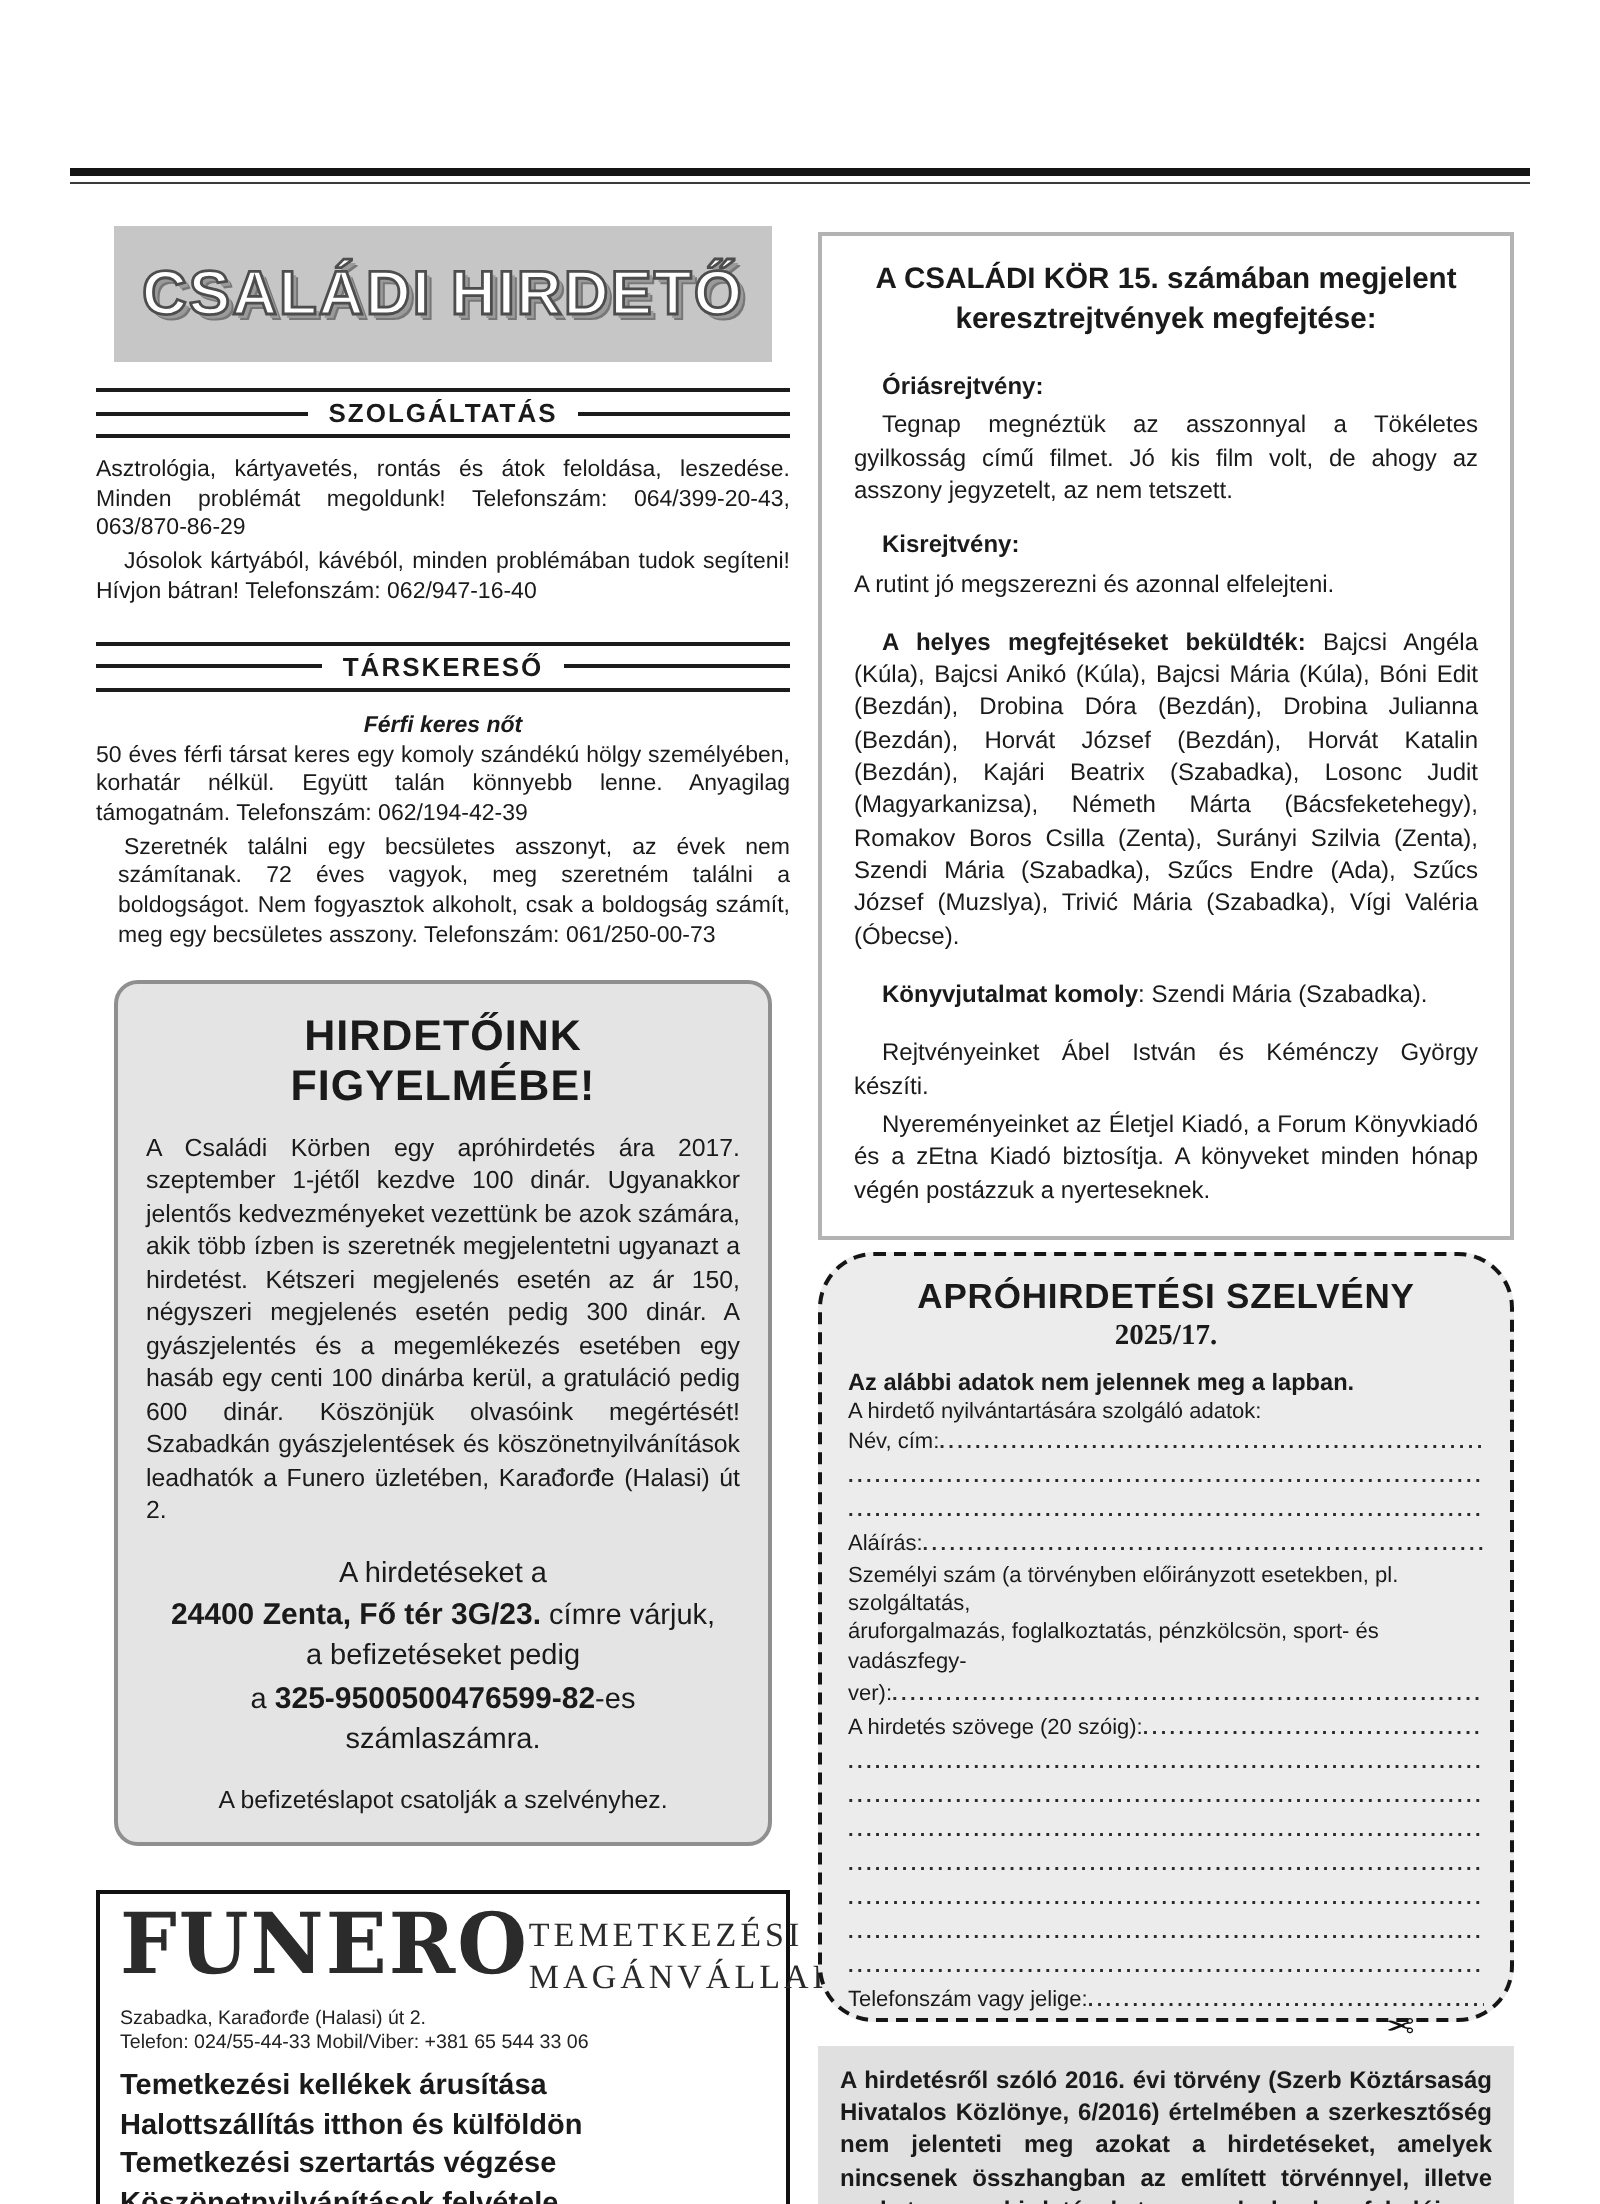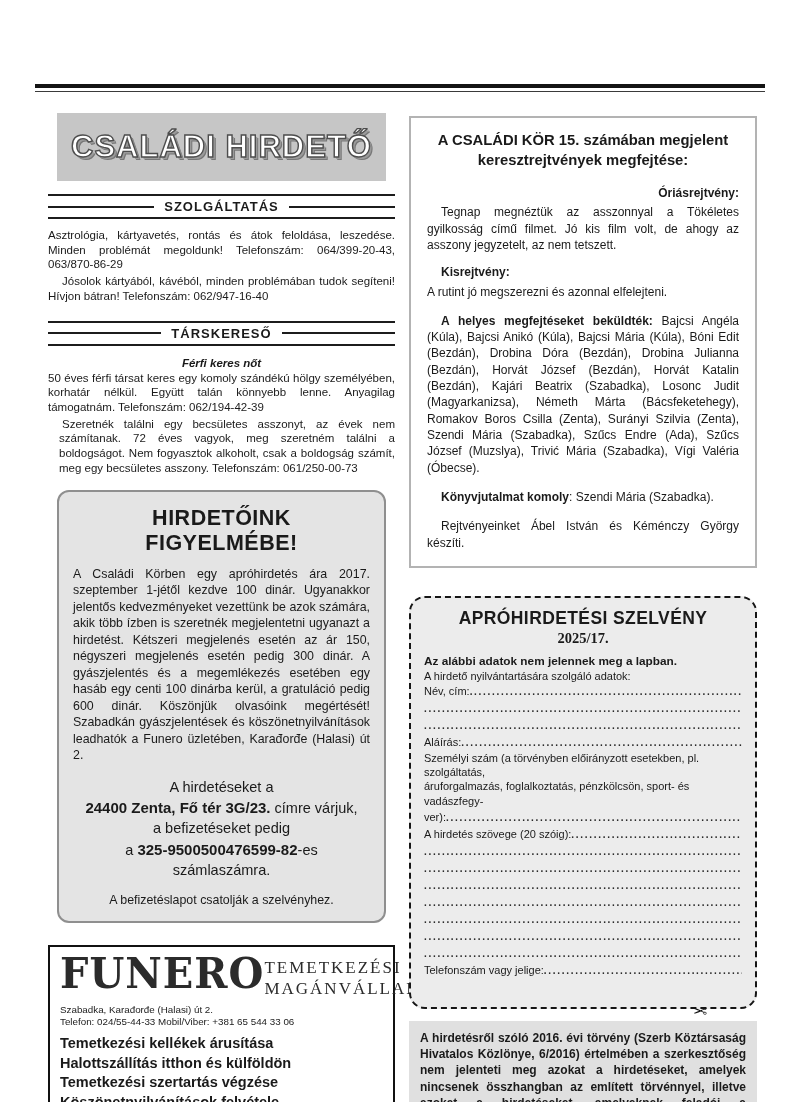--- a/index.html
+++ b/index.html
@@ -122,25 +122,25 @@
   .solutions-box h2{
     margin:0 0 14px 0;text-align:center;font-size:14.8px;line-height:1.35;
   }
   .solutions-box p{
     margin:0 0 3px 0;font-size:12px;line-height:1.36;text-align:justify;
   }
   .solutions-box p.lead-indent{text-indent:14px;}
   .solutions-box .sub{font-weight:bold;margin-top:11px;text-indent:14px;text-align:left;}
   .solutions-box .spacer{height:10px;}
   .coupon-box{
-    margin-top:28px;
+    margin-top:6px;
     background:#ececec;
     border:2px dashed #151515;
-    border-radius:16px;
-    padding:8px 13px 28px 13px;
+    border-radius:28px;
+    padding:8px 13px 0 13px;
     box-sizing:border-box;
     position:relative;
   }
   .coupon-box h2{
     margin:2px 0 0 0;text-align:center;font-size:17.5px;letter-spacing:.4px;
   }
   .coupon-issue{
     text-align:center;font-weight:bold;font-size:14.5px;
     font-family:"Liberation Serif", serif;margin:1px 0 7px 0;
   }
@@ -238,30 +238,31 @@
 
         </div>
 
       </div>
     </div>
 
     <div class="col-right">
 
       <div class="solutions-box">
         <h2>A CSALÁDI KÖR 15. számában megjelent keresztrejtvények megfejtése:</h2>
-        <p class="sub" style="margin-top:0;text-align:right;">Óriásrejtvény:</p>
+        <p class="sub" style="margin-top:0;">Óriásrejtvény:</p>
         <p class="lead-indent">Tegnap megnéztük az asszonnyal a Tökéletes gyilkosság című filmet. Jó kis film volt, de ahogy az asszony jegyzetelt, az nem tetszett.</p>
         <p class="sub">Kisrejtvény:</p>
         <p>A rutint jó megszerezni és azonnal elfelejteni.</p>
         <div class="spacer"></div>
         <p class="lead-indent"><b>A helyes megfejtéseket beküldték:</b><span> Bajcsi Angéla (Kúla), Bajcsi Anikó (Kúla), Bajcsi Mária (Kúla), Bóni Edit (Bezdán), Drobina Dóra (Bezdán), Drobina Julianna (Bezdán), Horvát József (Bezdán), Horvát Katalin (Bezdán), Kajári Beatrix (Szabadka), Losonc Judit (Magyarkanizsa), Németh Márta (Bácsfeketehegy), Romakov Boros Csilla (Zenta), Surányi Szilvia (Zenta), Szendi Mária (Szabadka), Szűcs Endre (Ada), Szűcs József (Muzslya), Trivić Mária (Szabadka), Vígi Valéria (Óbecse).</span></p>
         <div class="spacer"></div>
         <p class="lead-indent"><b>Könyvjutalmat komoly</b><span>: Szendi Mária (Szabadka).</span></p>
         <div class="spacer"></div>
         <p class="lead-indent">Rejtvényeinket Ábel István és Kéménczy György készíti.</p>
+        <p class="lead-indent">Nyereményeinket az Életjel Kiadó, a Forum Könyvkiadó és a zEtna Kiadó biztosítja. A könyveket minden hónap végén postázzuk a nyerteseknek.</p>
       </div>
 
       <div class="coupon-box">
         <h2>APRÓHIRDETÉSI SZELVÉNY</h2>
         <div class="coupon-issue">2025/17.</div>
         <div class="coupon-note-bold">Az alábbi adatok nem jelennek meg a lapban.</div>
         <div class="coupon-note">A hirdető nyilvántartására szolgáló adatok:</div>
 
         <div class="dotrow">
           <span class="lbl">Név, cím:</span>

